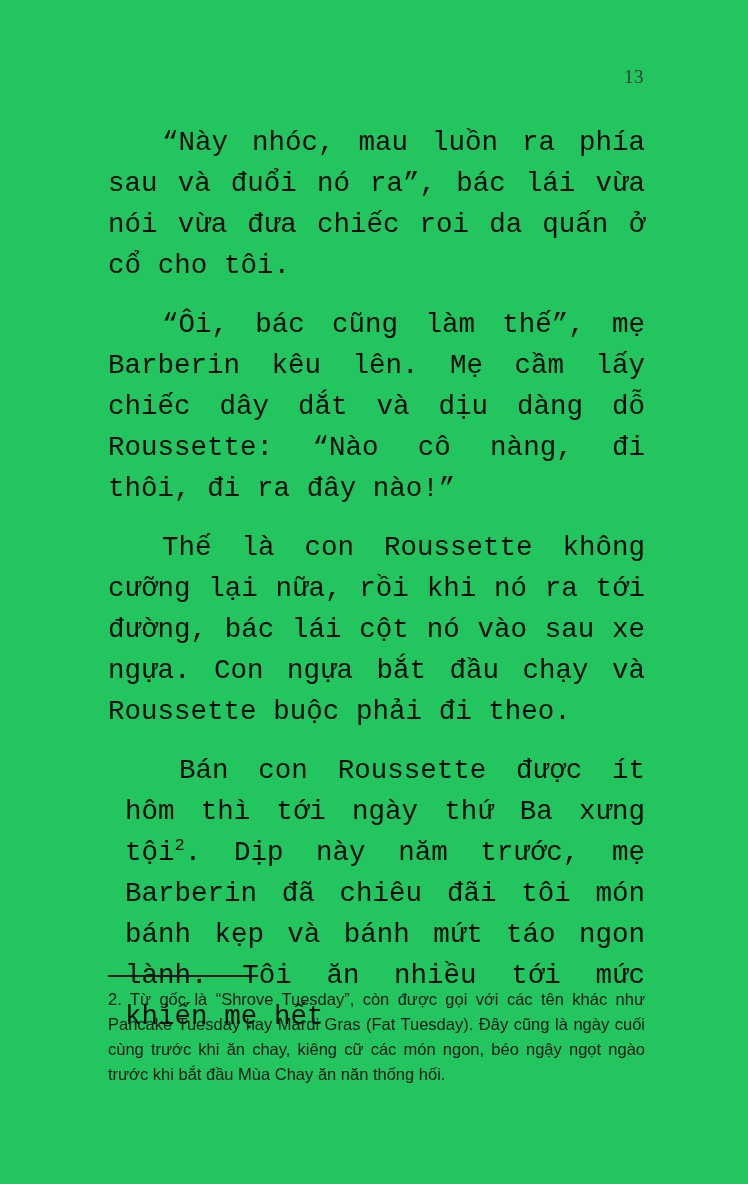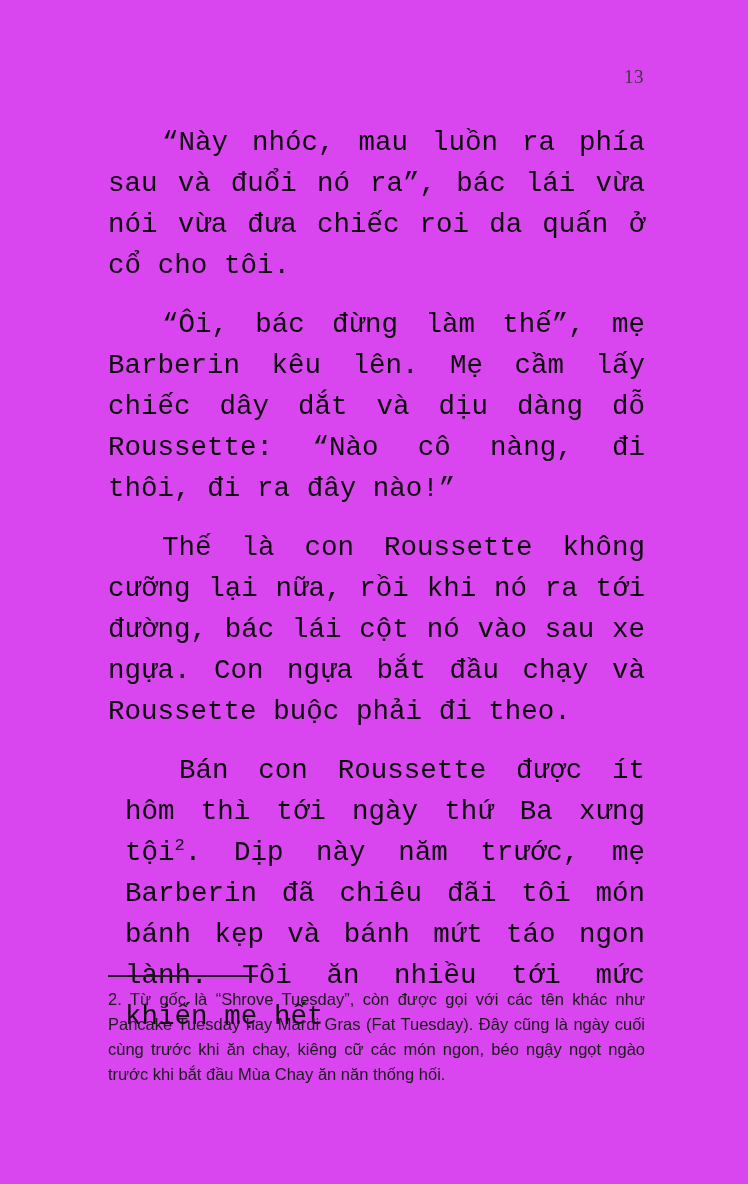--- a/index.html
+++ b/index.html
@@ -6,21 +6,21 @@
   html, body {
     margin: 0;
     padding: 0;
     background: #ffffff;
   }
 
   .page {
     position: relative;
     width: 748px;
     height: 1184px;
-    background: #d946ef;
+    background: #22c55e;
     overflow: hidden;
     box-sizing: border-box;
   }
 
   
   .folio {
     position: absolute;
     top: 66px;
     left: 0;
     right: 104px;
@@ -95,21 +95,21 @@
 <body>
 
 <div class="page">
 
   <div class="folio">13</div>
 
   <div class="textblock">
 
     <p class="para">“Này nhóc, mau luồn ra phía sau và đuổi nó ra”, bác lái vừa nói vừa đưa chiếc roi da quấn ở cổ cho tôi.</p>
 
-    <p class="para">“Ôi, bác đừng làm thế”, mẹ Barberin kêu lên. Mẹ cầm lấy chiếc dây dắt và dịu dàng dỗ Roussette: “Nào cô nàng, đi thôi, đi ra đây nào!”</p>
+    <p class="para">“Ôi, bác cũng làm thế”, mẹ Barberin kêu lên. Mẹ cầm lấy chiếc dây dắt và dịu dàng dỗ Roussette: “Nào cô nàng, đi thôi, đi ra đây nào!”</p>
 
     <p class="para">Thế là con Roussette không cưỡng lại nữa, rồi khi nó ra tới đường, bác lái cột nó vào sau xe ngựa. Con ngựa bắt đầu chạy và Roussette buộc phải đi theo.</p>
 
 
     <p class="para"><span>Bán con Roussette được ít hôm thì tới ngày thứ Ba xưng tội</span><sup>2</sup><span>. Dịp này năm trước, mẹ Barberin đã chiêu đãi tôi món bánh kẹp và bánh mứt táo ngon lành. Tôi ăn nhiều tới mức khiến mẹ hết</span></p>
 
   </div>
 
   <div class="footnote-zone">
     <div class="footnote-rule"></div>

